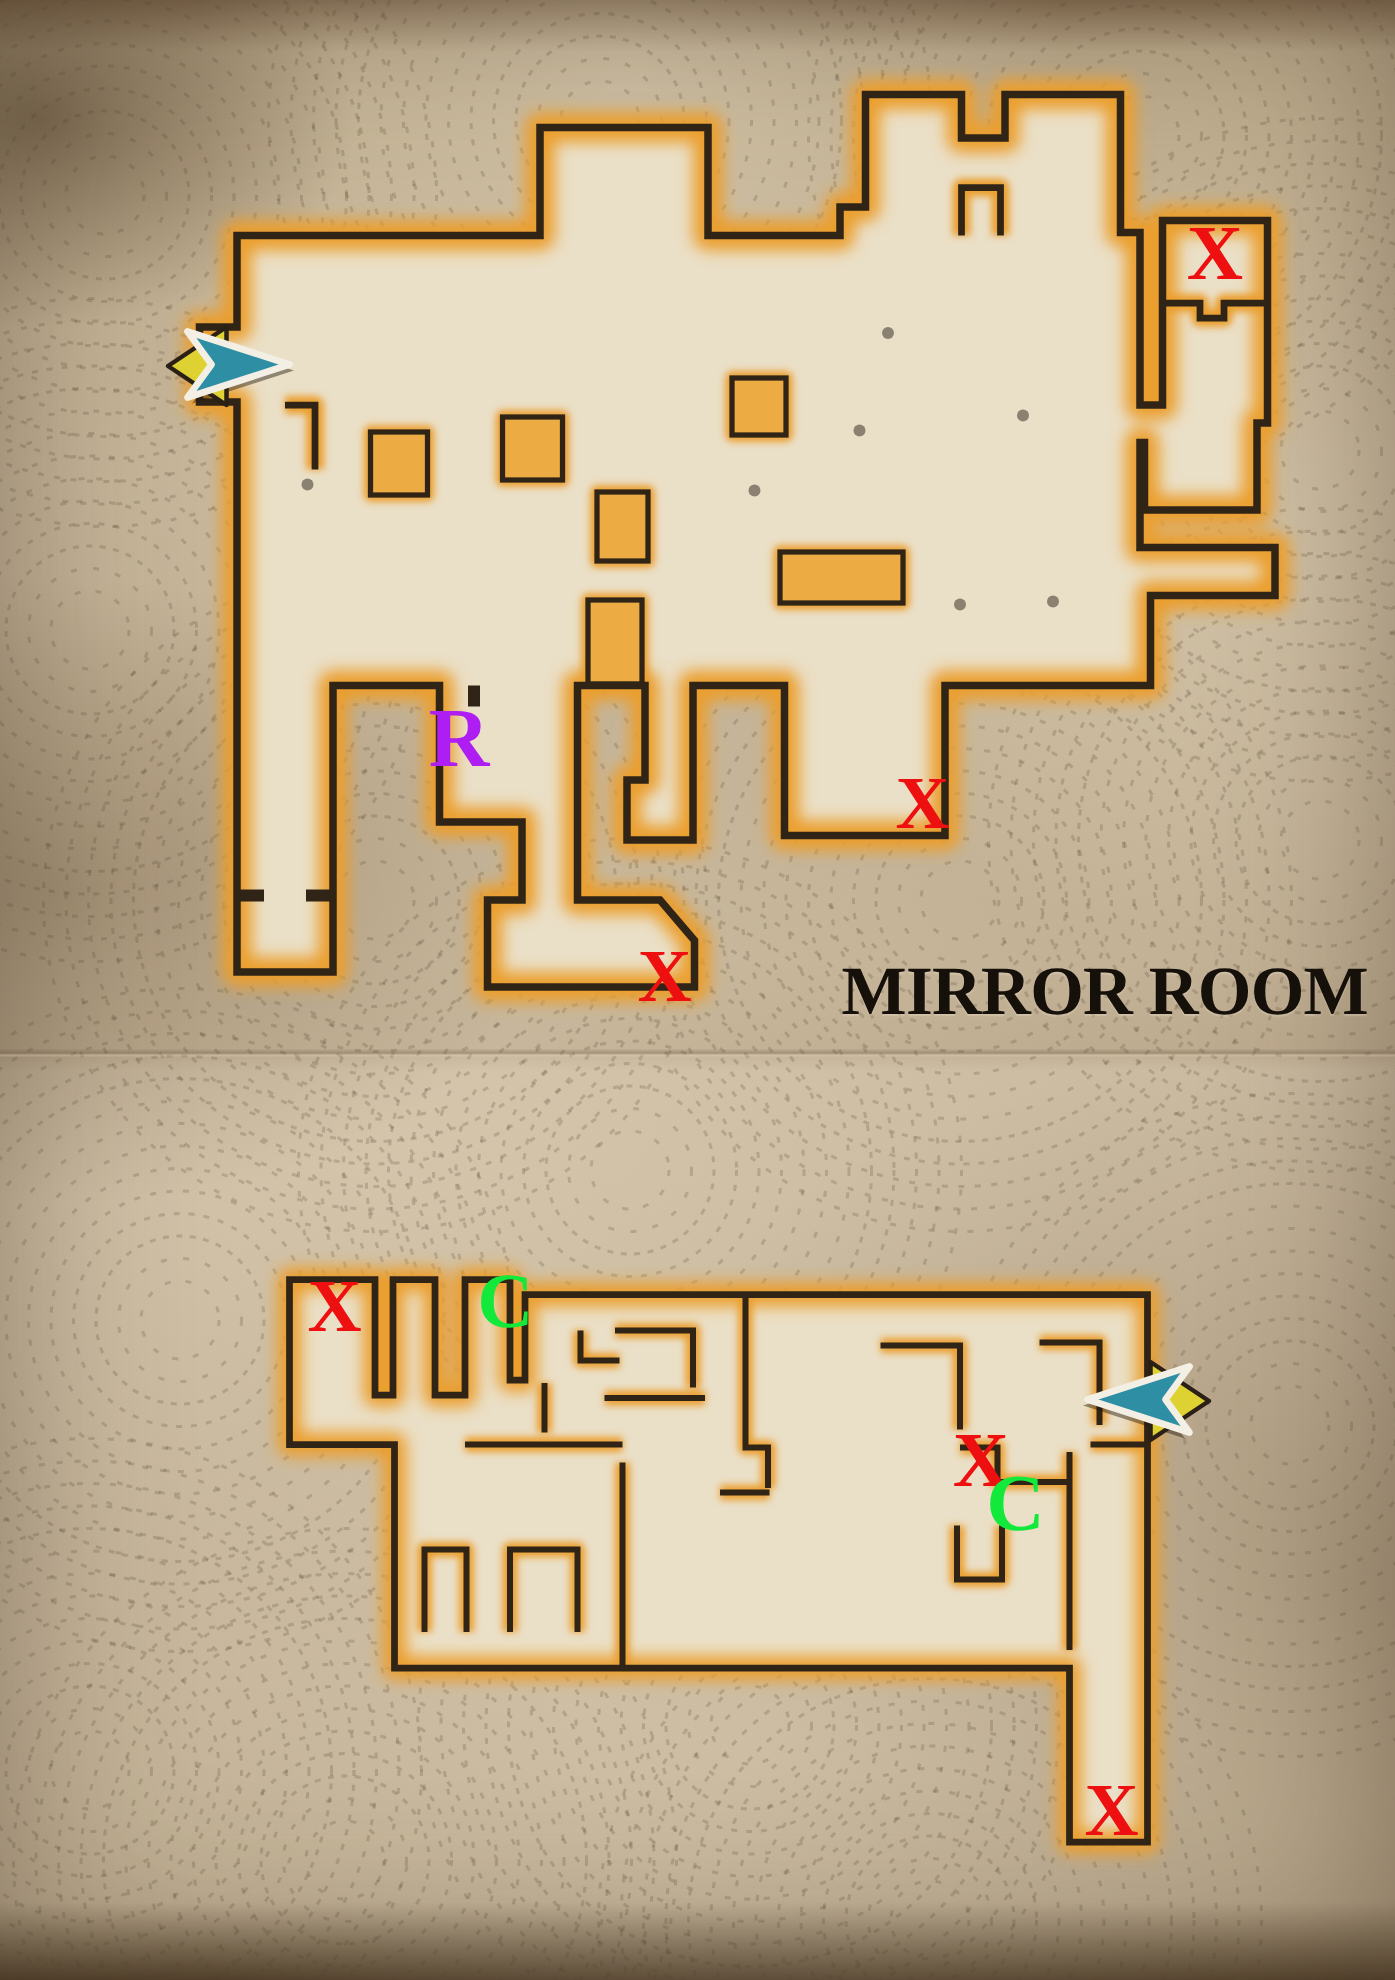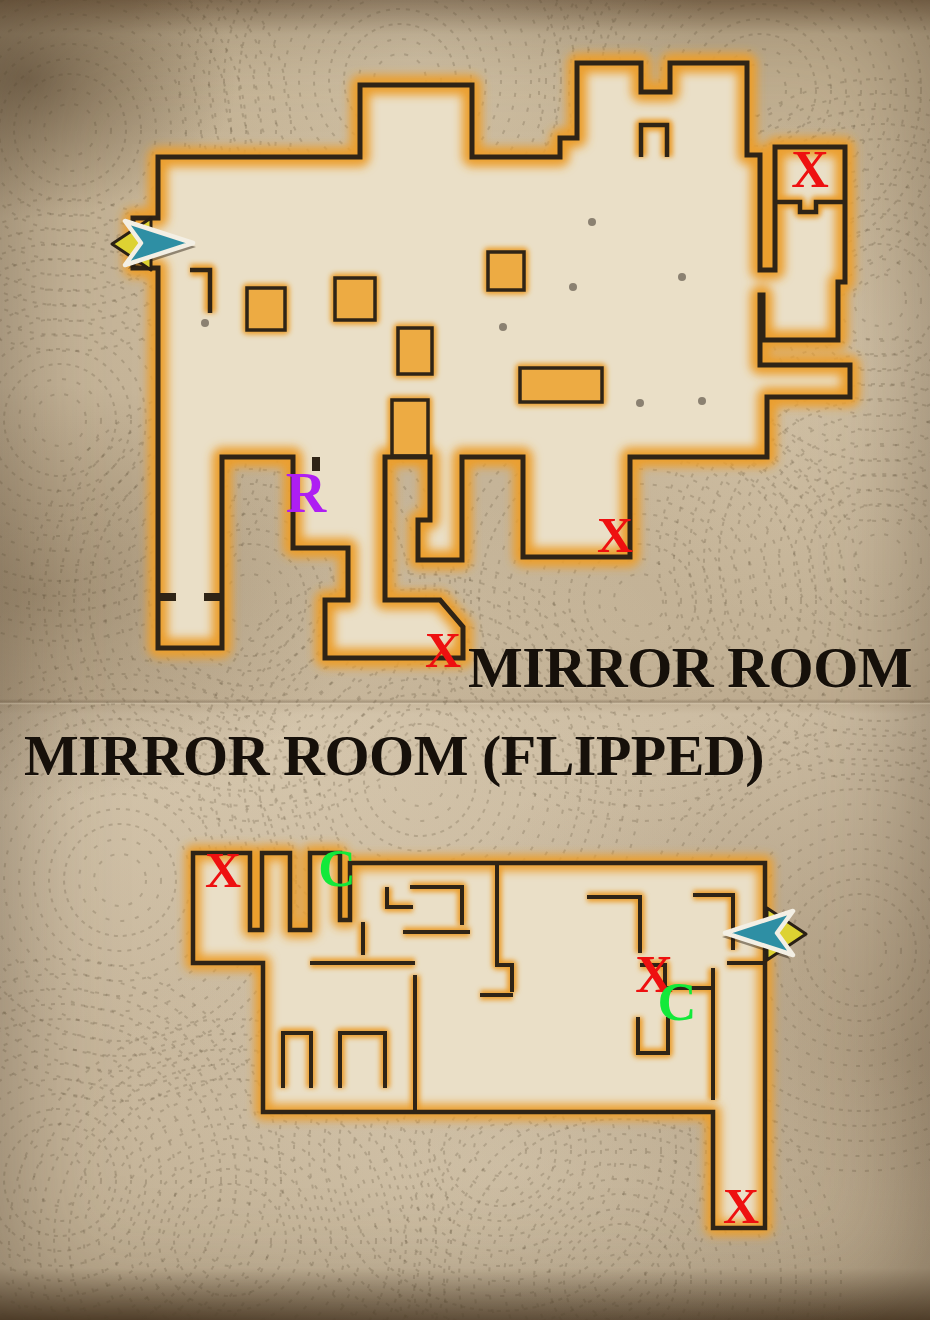--- a/index.html
+++ b/index.html
@@ -24,21 +24,21 @@
   }
   svg.canvas{position:absolute;left:0;top:0;z-index:1;}
   .fp{fill:none;stroke:#50432f;opacity:.22;}
   .room-fill{fill:var(--room-fill);}
   .glow-stroke{fill:none;stroke:var(--room-glow);stroke-linejoin:round;}
   .wall-stroke{fill:none;stroke:var(--wall);stroke-linejoin:miter;}
   .pillar{fill:var(--pillar-fill);stroke:var(--wall);stroke-width:3.5;}
   .floor-dot{fill:var(--floor-dot);}
   .seam{position:absolute;left:0;top:699px;width:930px;height:6px;z-index:2;
         background:linear-gradient(180deg,rgba(88,70,48,0),rgba(88,70,48,.32) 50%,rgba(236,226,204,.25) 75%,rgba(88,70,48,0));}
-  .map-title{position:absolute;z-index:4;color:var(--title);font-weight:bold;font-size:58px;
+  .map-title{position:absolute;z-index:4;color:var(--title);font-weight:bold;font-size:46px;
              letter-spacing:-0.5px;white-space:nowrap;text-shadow:0 1px 1px rgba(255,245,225,.25);}
   #title-top{top:634px;right:18px;}
   #title-bottom{top:722px;left:24px;}
   #marker-layer{position:absolute;inset:0;z-index:5;pointer-events:none;}
   .marker{position:absolute;font-weight:bold;line-height:1;transform:translate(-50%,-54%);}
   .marker-x{color:var(--marker-x);}
   .marker-r{color:var(--marker-r);}
   .marker-c{color:var(--marker-c);}
 </style>
 </head>
@@ -321,21 +321,20 @@
       <path class="wall-stroke" stroke-width="4.5" d="M193,853 L250,853 L250,930 L262,930 L262,853 L290,853 L290,930 L310,930 L310,853 L340,853 L340,920 L350,920 L350,863 L765,863 L765,1228 L713,1228 L713,1112 L263,1112 L263,963 L193,963 Z"></path>
     </g>
 
     <use id="player-top" href="#player-arrow-shape" transform="translate(157,243)"></use>
     <use id="player-bottom" href="#player-arrow-shape" transform="translate(761,933) scale(-1,1)"></use>
   </svg>
 
   <div class="seam"></div>
 
   <div class="map-title" id="title-top">MIRROR ROOM</div>
-  <div class="map-title" id="title-bottom">MIRROR ROOM (FLIPPED)</div>
 
   <div id="marker-layer">
       <span class="marker marker-x" style="left: 810px; top: 172px; font-size: 52px;">X</span>
       <span class="marker marker-r" style="left: 306px; top: 495px; font-size: 56px;">R</span>
       <span class="marker marker-x" style="left: 615px; top: 537px; font-size: 50px;">X</span>
       <span class="marker marker-x" style="left: 443px; top: 652px; font-size: 50px;">X</span>
       <span class="marker marker-x" style="left: 223px; top: 872px; font-size: 50px;">X</span>
       <span class="marker marker-c" style="left: 337px; top: 871px; font-size: 52px;">C</span>
       <span class="marker marker-x" style="left: 654px; top: 977px; font-size: 52px;">X</span>
       <span class="marker marker-c" style="left: 677px; top: 1004px; font-size: 54px;">C</span>

